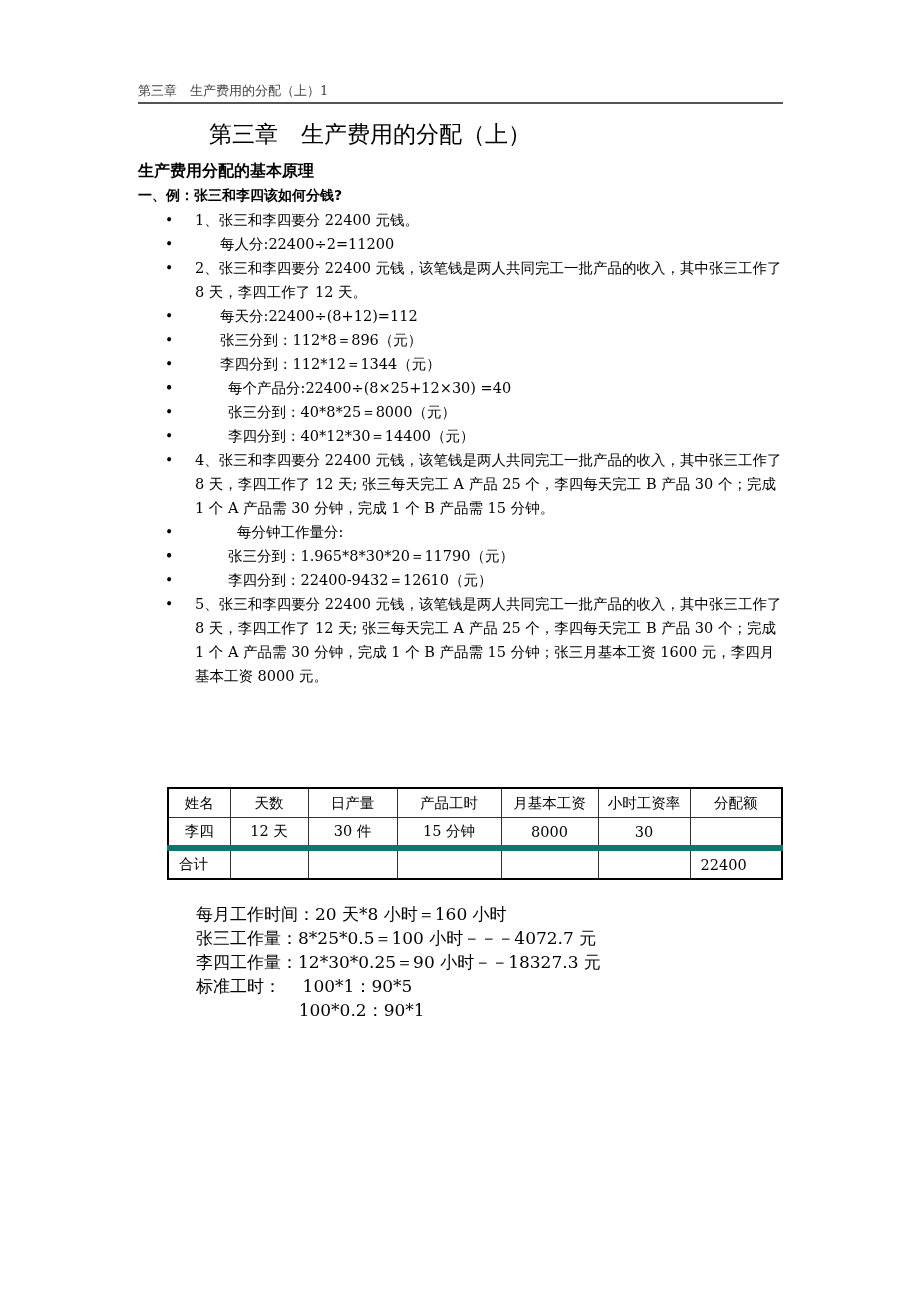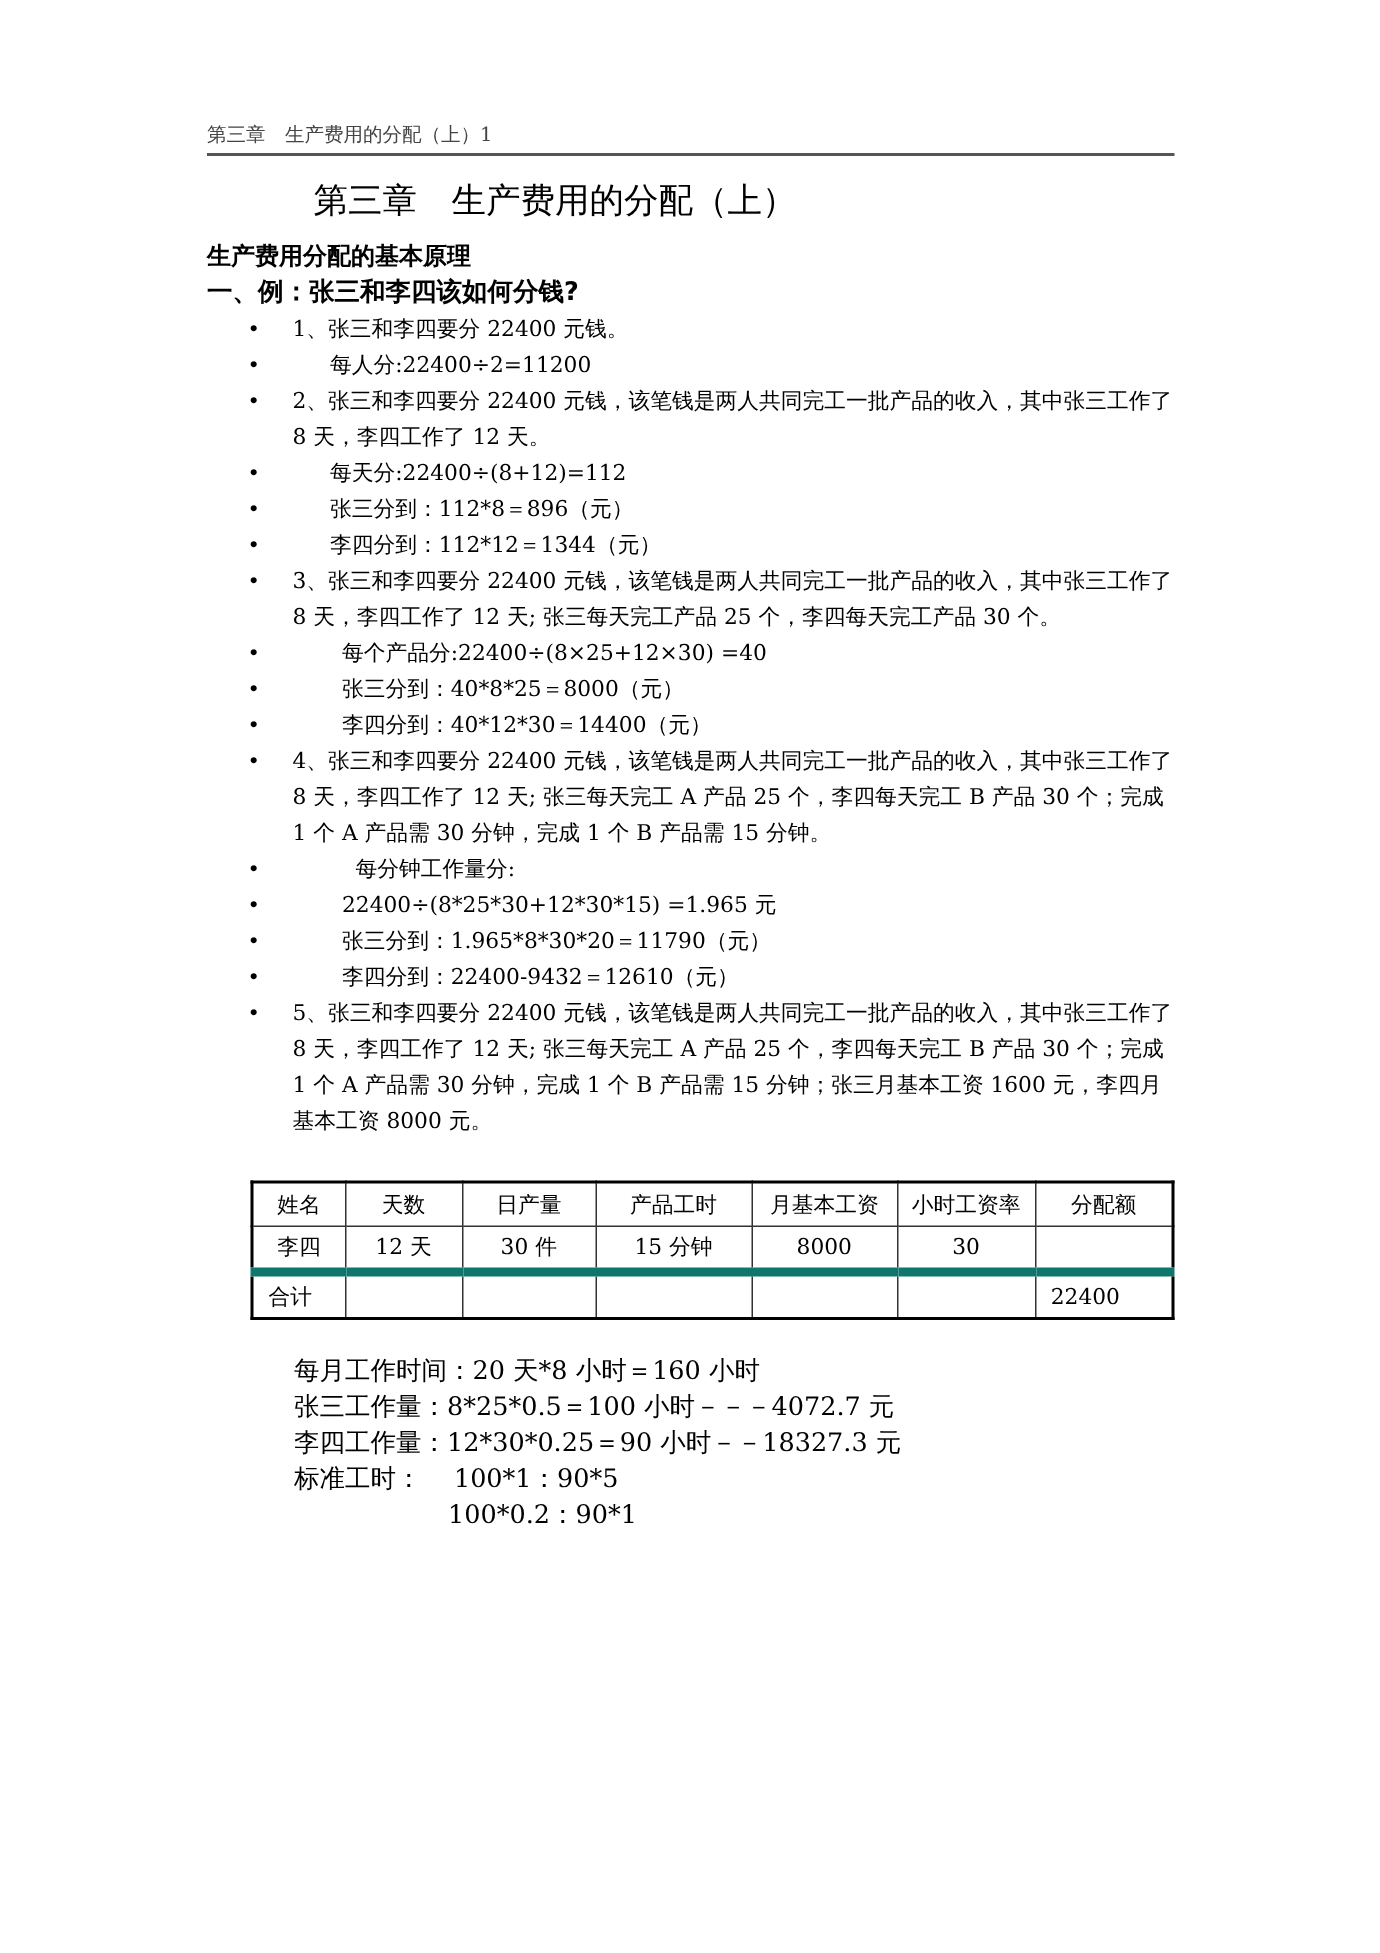--- a/index.html
+++ b/index.html
@@ -5,21 +5,21 @@
   html, body { margin: 0; padding: 0; background: #ffffff; }
   body { width: 920px; height: 1302px; position: relative; overflow: hidden;
          font-family: "DejaVu Serif", "Liberation Serif", serif; color: #000; }
   .page-header { position: absolute; left: 138px; top: 66px; width: 645px; height: 20px;
                  border-bottom: 2px solid #555; font-size: 13px; color: #444; line-height: 18px; margin-top: 16px; }
   .doc-title { position: absolute; left: 0; width: 740px; top: 118px; text-align: center;
                font-family: "DejaVu Sans", "Liberation Sans", sans-serif; font-size: 23px; line-height: 32px; }
   .section-h { position: absolute; left: 138px; top: 160px; font-family: "DejaVu Sans", "Liberation Sans", sans-serif;
                font-size: 16px; font-weight: bold; line-height: 22px; }
   .sub-h { position: absolute; left: 138px; top: 184px; font-family: "DejaVu Sans", "Liberation Sans", sans-serif;
-           font-size: 17px; font-weight: bold; line-height: 22px; }
+           font-size: 14px; font-weight: bold; line-height: 22px; }
   .list { position: absolute; left: 0; top: 208px; width: 920px; margin: 0; padding: 0; list-style: none; }
   .li { position: relative; padding-left: 195px; width: 590px; font-size: 14.5px; line-height: 24px; }
   .li .bullet { position: absolute; left: 165px; top: 0; font-size: 14px; }
   .li.i1 .txt { padding-left: 25px; display: inline-block; }
   .li.i2 .txt { padding-left: 33px; display: inline-block; }
   .li.i3 .txt { padding-left: 42px; display: inline-block; }
   table.alloc { position: absolute; left: 167px; top: 787px; border-collapse: collapse;
                 border: 2px solid #000; font-size: 14.5px; }
   table.alloc td { border: 1px solid #333; text-align: center; padding: 0; height: 27px; }
   table.alloc tr.first td { height: 28px; }
@@ -37,27 +37,27 @@
 <div class="section-h">生产费用分配的基本原理</div>
 <div class="sub-h">一、例：张三和李四该如何分钱?</div>
 
 <ul class="list">
   <li class="li"><span class="bullet">•</span><span class="txt">1、张三和李四要分 22400 元钱。</span></li>
   <li class="li i1"><span class="bullet">•</span><span class="txt">每人分:22400÷2=11200</span></li>
   <li class="li"><span class="bullet">•</span><span class="txt">2、张三和李四要分 22400 元钱，该笔钱是两人共同完工一批产品的收入，其中张三工作了 8 天，李四工作了 12 天。</span></li>
   <li class="li i1"><span class="bullet">•</span><span class="txt">每天分:22400÷(8+12)=112</span></li>
   <li class="li i1"><span class="bullet">•</span><span class="txt">张三分到：112*8＝896（元）</span></li>
   <li class="li i1"><span class="bullet">•</span><span class="txt">李四分到：112*12＝1344（元）</span></li>
-  <li class="li"><span class="bullet">•</span><span class="txt">3、张三和李四要分 22400 元钱，该笔钱是两人共同完工一批产品的收入，其中张三工作了 8 天，李四工作了 12 天; 张三每天完工产品 25 个，李四每天完工产品 30 个。</span></li>
+  <li class="li"><span class="bullet">•</span></li>
   <li class="li i2"><span class="bullet">•</span><span class="txt">每个产品分:22400÷(8×25+12×30) =40</span></li>
   <li class="li i2"><span class="bullet">•</span><span class="txt">张三分到：40*8*25＝8000（元）</span></li>
   <li class="li i2"><span class="bullet">•</span><span class="txt">李四分到：40*12*30＝14400（元）</span></li>
   <li class="li"><span class="bullet">•</span><span class="txt">4、张三和李四要分 22400 元钱，该笔钱是两人共同完工一批产品的收入，其中张三工作了 8 天，李四工作了 12 天; 张三每天完工 A 产品 25 个，李四每天完工 B 产品 30 个；完成 1 个 A 产品需 30 分钟，完成 1 个 B  产品需 15 分钟。</span></li>
   <li class="li i3"><span class="bullet">•</span><span class="txt">每分钟工作量分:</span></li>
-  <li class="li i2"><span class="bullet">•</span><span class="txt">22400÷(8*25*30+12*30*15) =1.965 元</span></li>
+  <li class="li i2"><span class="bullet">•</span></li>
   <li class="li i2"><span class="bullet">•</span><span class="txt">张三分到：1.965*8*30*20＝11790（元）</span></li>
   <li class="li i2"><span class="bullet">•</span><span class="txt">李四分到：22400-9432＝12610（元）</span></li>
   <li class="li"><span class="bullet">•</span><span class="txt">5、张三和李四要分 22400 元钱，该笔钱是两人共同完工一批产品的收入，其中张三工作了 8 天，李四工作了 12 天; 张三每天完工 A 产品 25 个，李四每天完工 B 产品 30 个；完成 1 个 A 产品需 30 分钟，完成 1 个 B  产品需 15 分钟；张三月基本工资 1600 元，李四月基本工资 8000 元。</span></li>
 </ul>
 
 <table class="alloc">
   <colgroup>
     <col style="width:62px">
       <col style="width:78px">
       <col style="width:89px">

